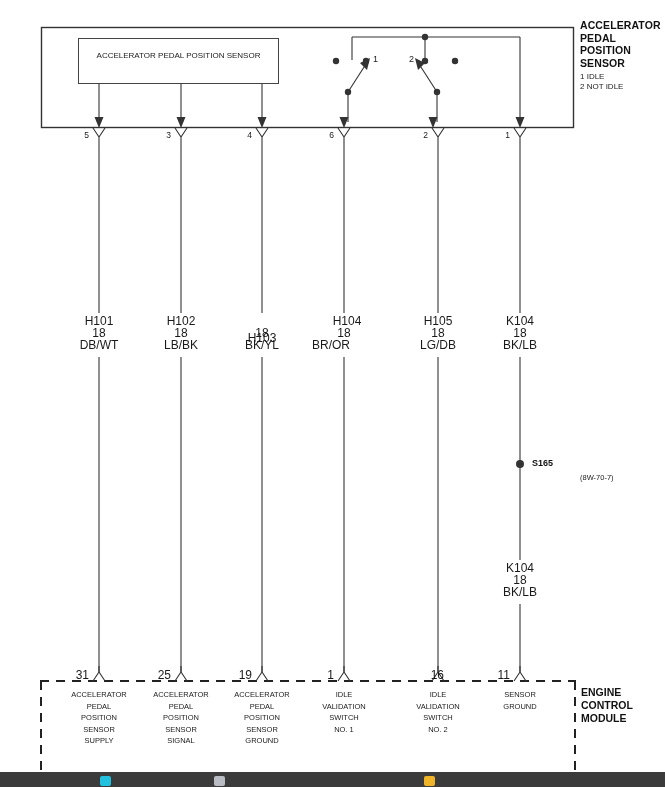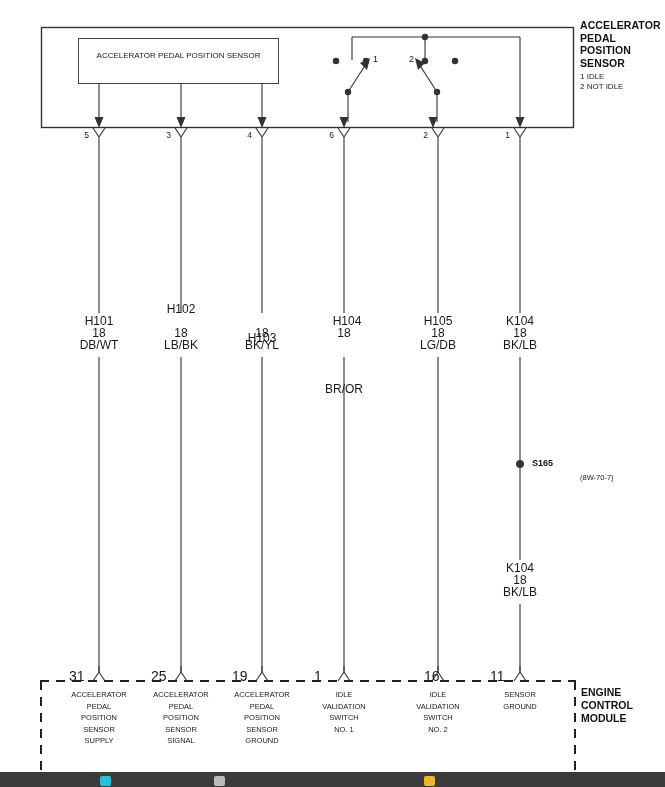--- a/index.html
+++ b/index.html
@@ -87,22 +87,23 @@
     color: #111;
   }
   .splice-ref {
     position: absolute;
     font-size: 7.5px;
     color: #222;
   }
 
   .ecm-pin {
     position: absolute;
-    font-size: 14px;
-    color: #1a1a1a;
+    font-size: 12px;
+    color: #1a1a1a;
+    text-align: right;
     width: 20px;
   }
 
   .ecm-lbl {
     position: absolute;
     font-size: 7.5px;
     line-height: 11.5px;
     text-align: center;
     width: 90px;
     color: #1a1a1a;
@@ -244,31 +245,31 @@
   <div class="pin-num" style="left:151px; top:130px;">3</div>
   <div class="pin-num" style="left:232px; top:130px;">4</div>
   <div class="pin-num" style="left:314px; top:130px;">6</div>
   <div class="pin-num" style="left:408px; top:130px;">2</div>
   <div class="pin-num" style="left:490px; top:130px;">1</div>
 
   <div class="wire-lbl" style="left:64px; top:316px;">H101</div>
   <div class="wire-lbl" style="left:64px; top:328px;">18</div>
   <div class="wire-lbl" style="left:64px; top:340px;">DB/WT</div>
 
-  <div class="wire-lbl" style="left:146px; top:304px;">H102</div>
+  <div class="wire-lbl" style="left:146px; top:316px;">H102</div>
   <div class="wire-lbl" style="left:146px; top:328px;">18</div>
   <div class="wire-lbl" style="left:146px; top:340px;">LB/BK</div>
 
   <div class="wire-lbl" style="left:227px; top:333px;">H103</div>
   <div class="wire-lbl" style="left:227px; top:328px;">18</div>
   <div class="wire-lbl" style="left:227px; top:340px;">BK/YL</div>
 
   <div class="wire-lbl" style="left:312px; top:316px;">H104</div>
   <div class="wire-lbl" style="left:309px; top:328px;">18</div>
-  <div class="wire-lbl" style="left:309px; top:340px;margin-top:44px;">BR/OR</div>
+  <div class="wire-lbl" style="left:296px; top:340px;">BR/OR</div>
 
   <div class="wire-lbl" style="left:403px; top:316px;">H105</div>
   <div class="wire-lbl" style="left:403px; top:328px;">18</div>
   <div class="wire-lbl" style="left:403px; top:340px;">LG/DB</div>
 
   <div class="wire-lbl" style="left:485px; top:316px;">K104</div>
   <div class="wire-lbl" style="left:485px; top:328px;">18</div>
   <div class="wire-lbl" style="left:485px; top:340px;">BK/LB</div>
 
   <div class="splice-lbl" style="left:532px; top:458px;">S165</div>

